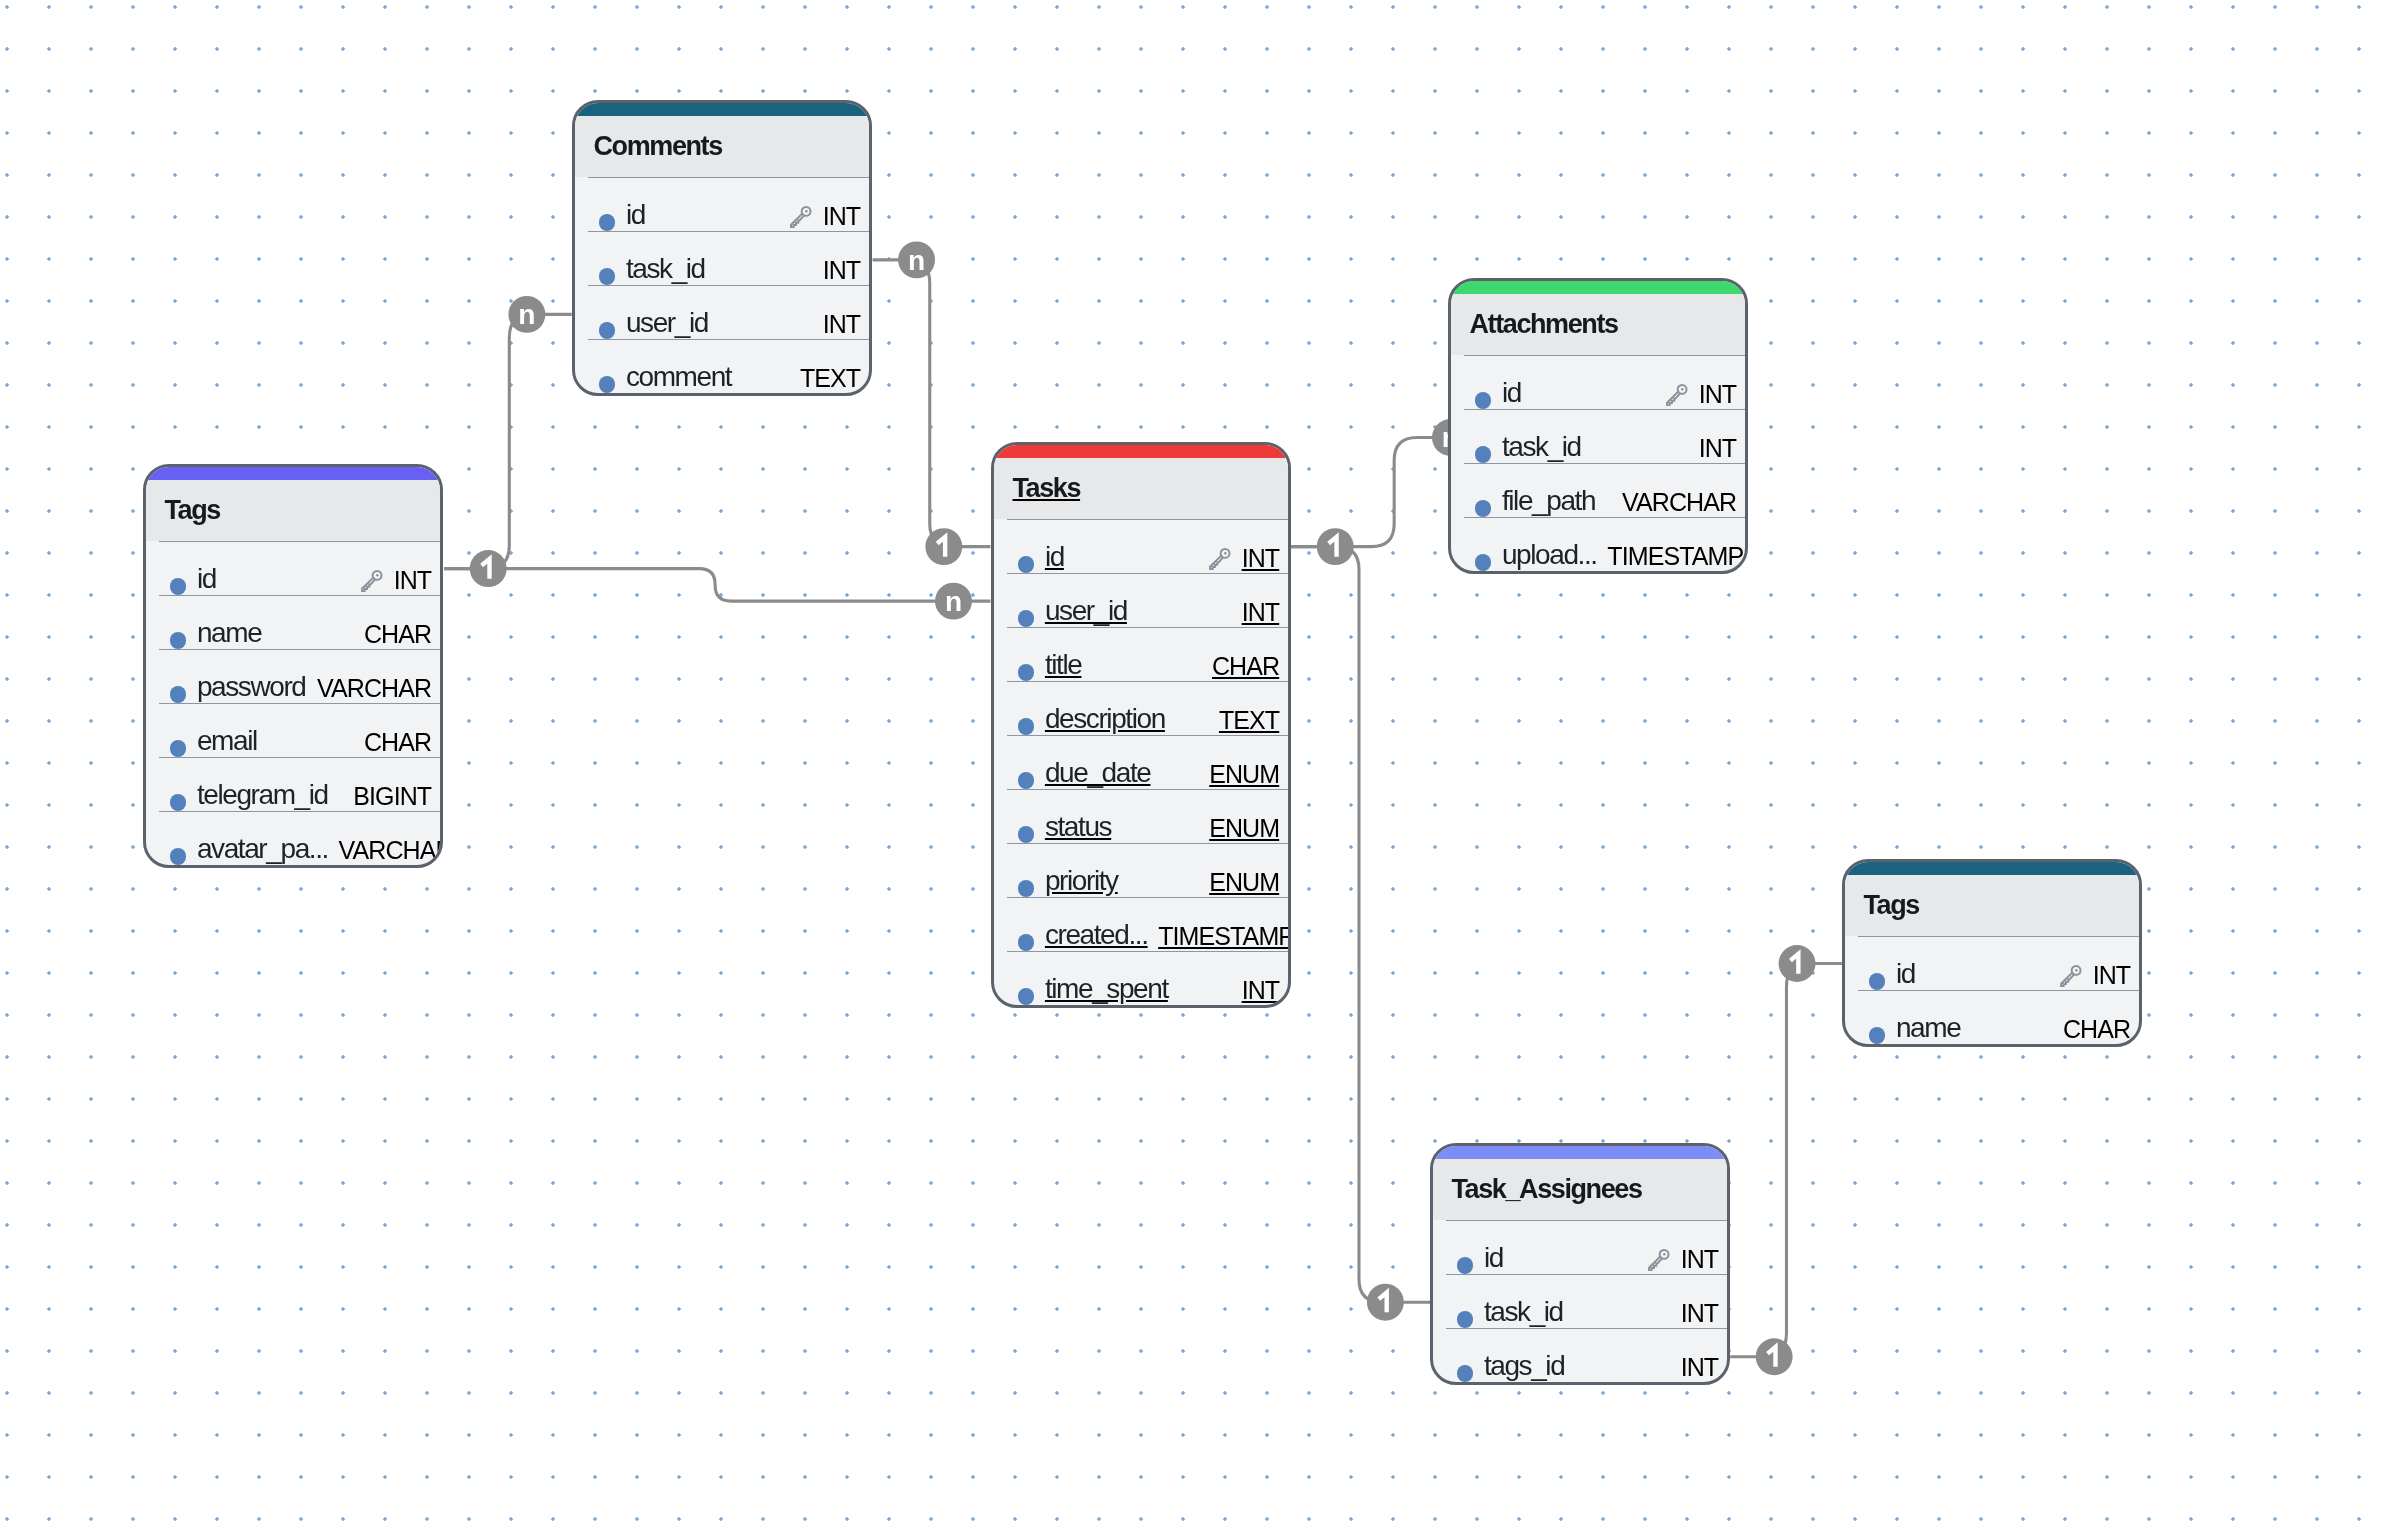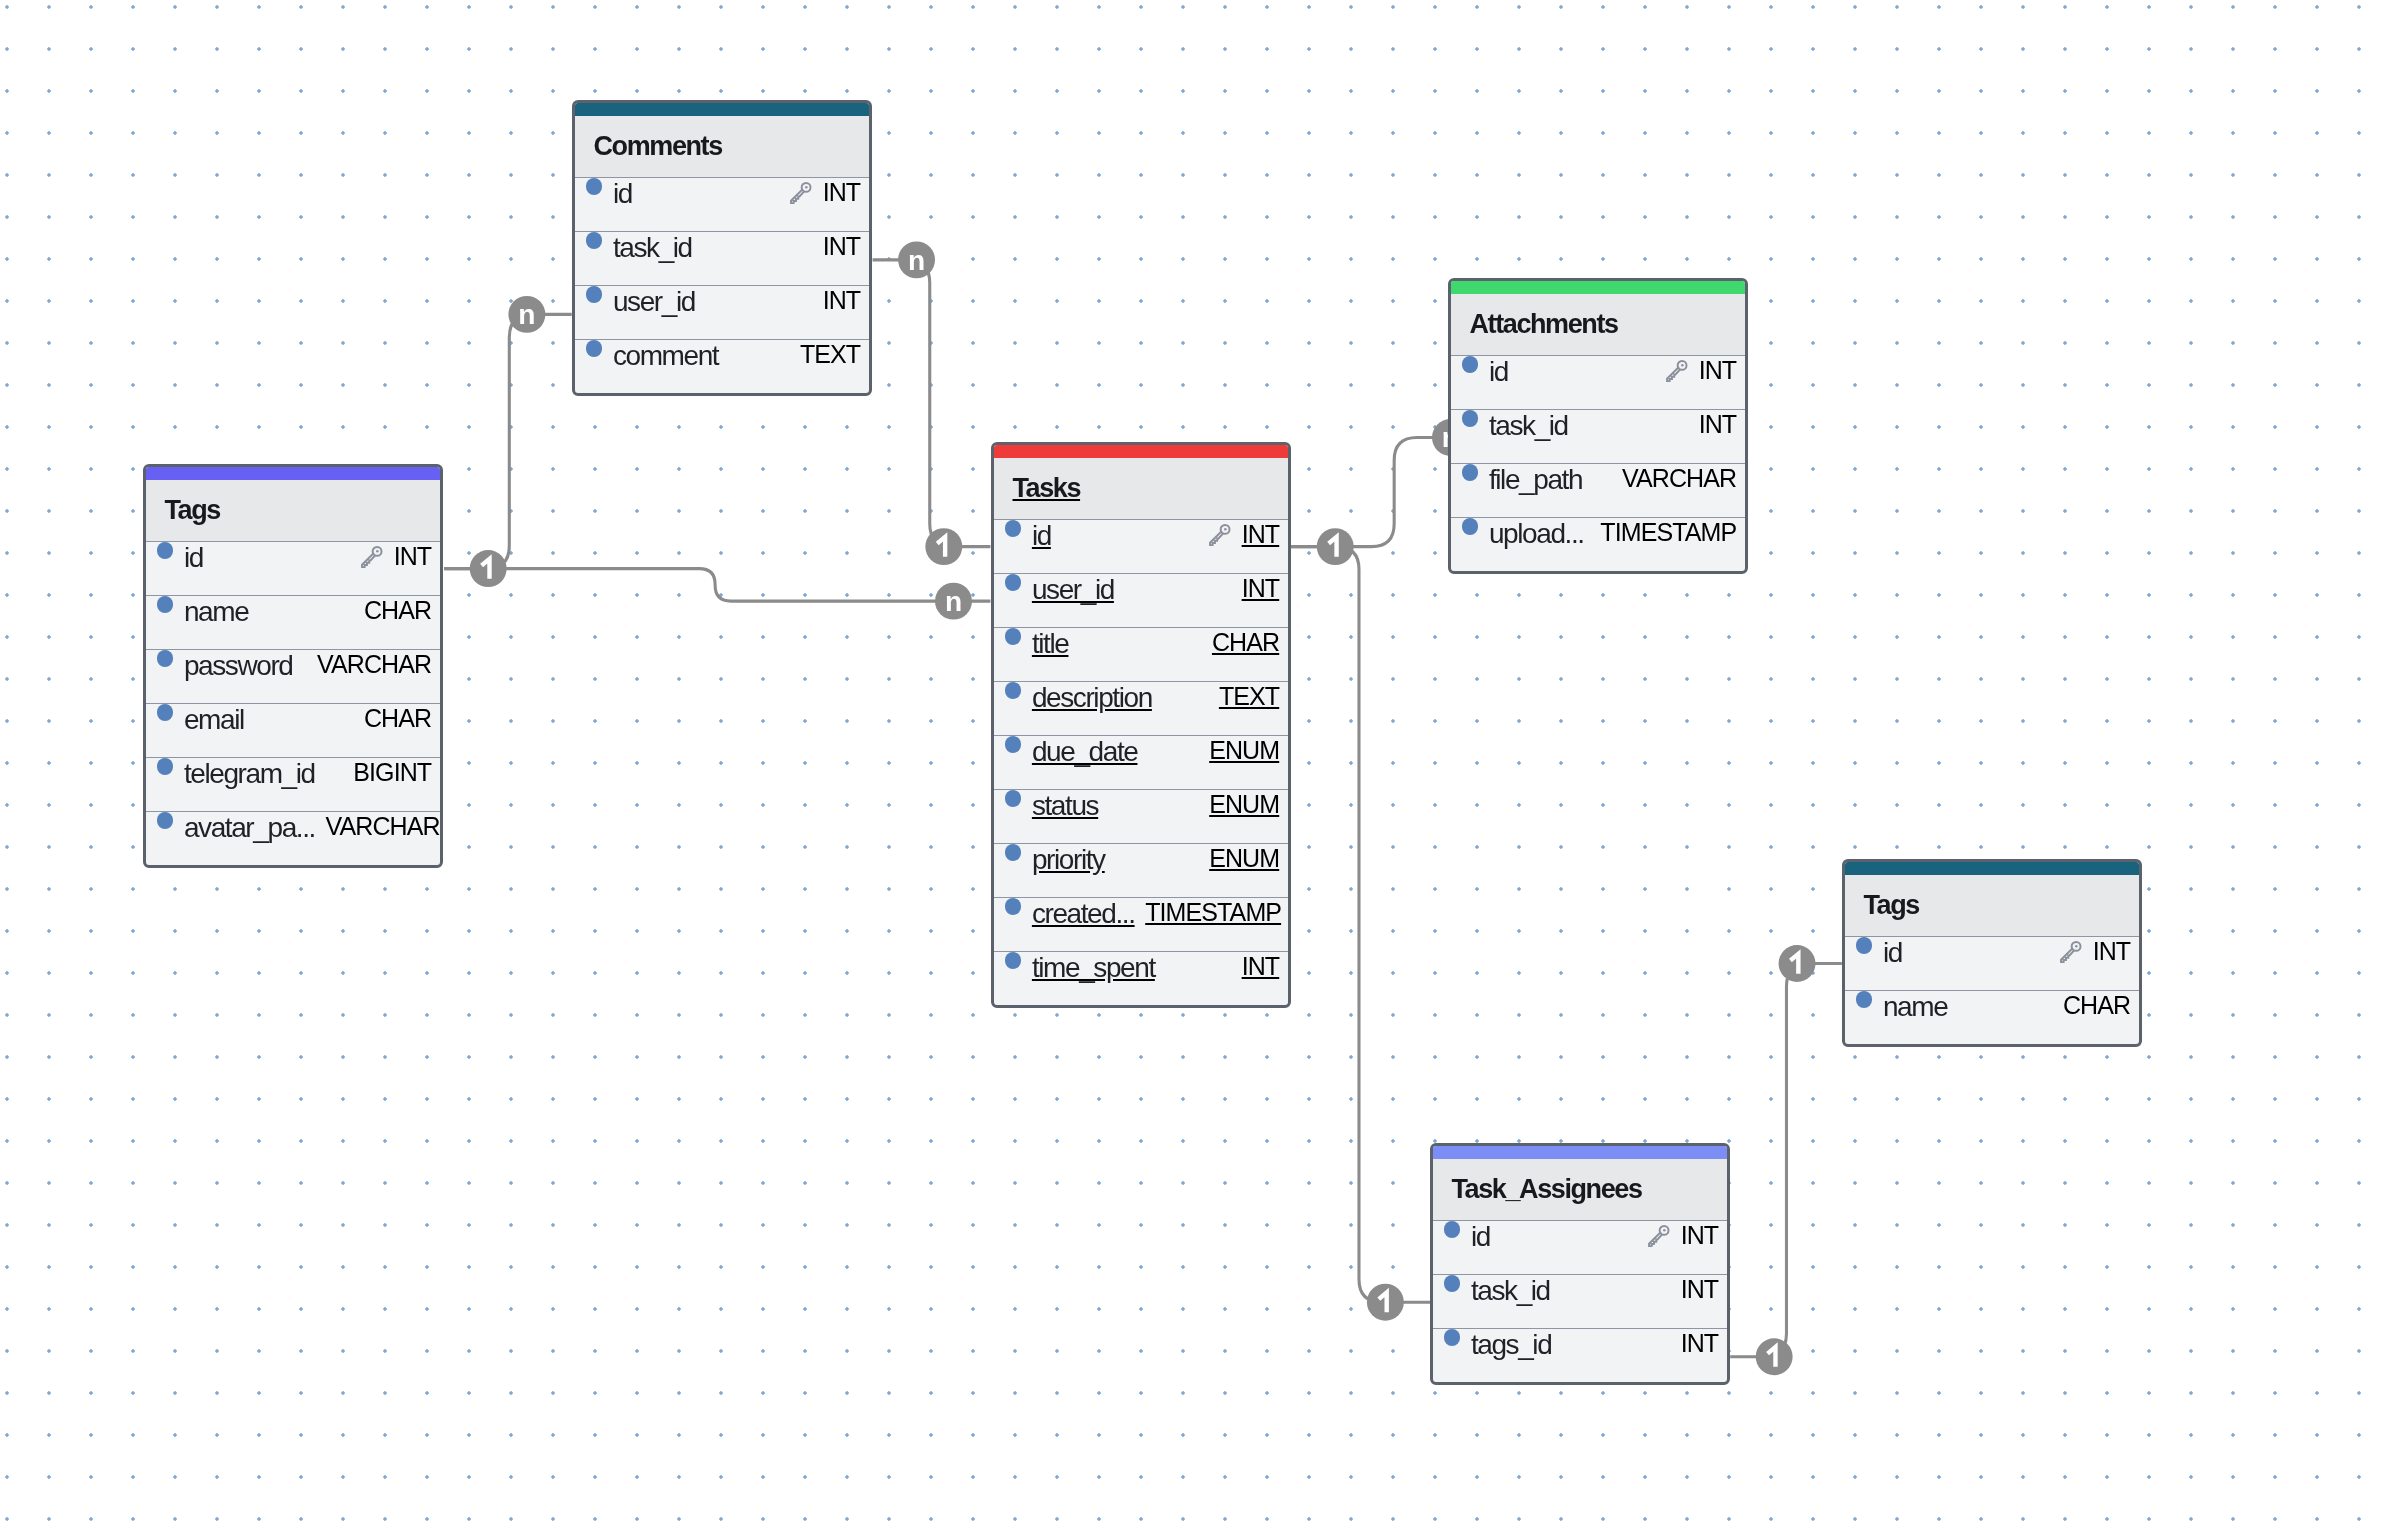--- a/index.html
+++ b/index.html
@@ -6,31 +6,31 @@
   #canvas{
     position:relative; width:2389px; height:1533px; overflow:hidden;
     background-color:#ffffff;
     background-image:radial-gradient(circle, #7da9d2 1.4px, rgba(125,169,210,0) 2.1px);
     background-size:42px 42px;
     background-position:-14px -14px;
     font-family:"Liberation Sans", sans-serif;
   }
   .tbl{
     position:absolute; width:300px; box-sizing:border-box;
-    border:3.1px solid #5c626c; border-radius:6px;
+    border:3.1px solid #5c626c; border-radius:26px;
     background:#f2f3f5; overflow:hidden;
   }
   .bar{height:13px;}
   .ttl{
     height:61px; background:#e7e8ea; display:flex; align-items:center;
     padding-left:18.5px; font-size:27px; font-weight:bold; color:#17191d; letter-spacing:-1.4px;
   }
   .row{
-    height:53px; border-top:1.8px solid #8e96a4; display:flex; align-items:flex-start;
-    padding:0 8.8px 0 10.6px; font-size:28px; color:#1e2126; letter-spacing:-1.4px;
+    height:53px; border-top:1.8px solid #8e96a4; display:flex; align-items:flex-end;
+    padding:0 8.8px 0 10.6px; font-size:28px; color:#1e2126; letter-spacing:-1.4px;margin-left:13px;
   }
   .dot{width:16.7px;height:16.7px;border-radius:50%;background:#5480bb;margin-right:10.6px;flex:none;}
   .typ{margin-left:auto;color:#000000;display:flex;align-items:center;font-size:25px;letter-spacing:-0.9px;flex:0 0 auto;}
   .fn{margin-right:10.6px;flex:0 0 auto;white-space:nowrap;}
   .key{margin-right:9.7px;}
   svg.links{position:absolute;left:0;top:0;}
   .lnk{fill:none;stroke:#8b8b8b;stroke-width:3.5;}
   .bdg{fill:#8b8b8b;}
   .bt{fill:#ffffff;font-size:32px;font-weight:bold;text-anchor:middle;}
 </style>

